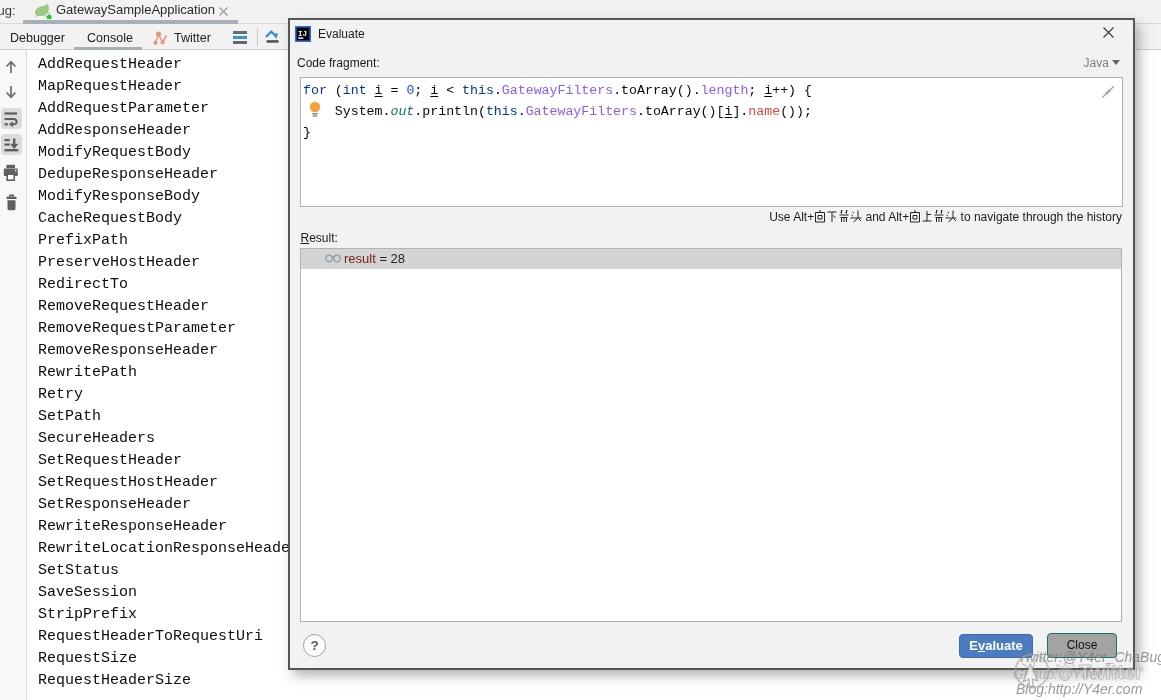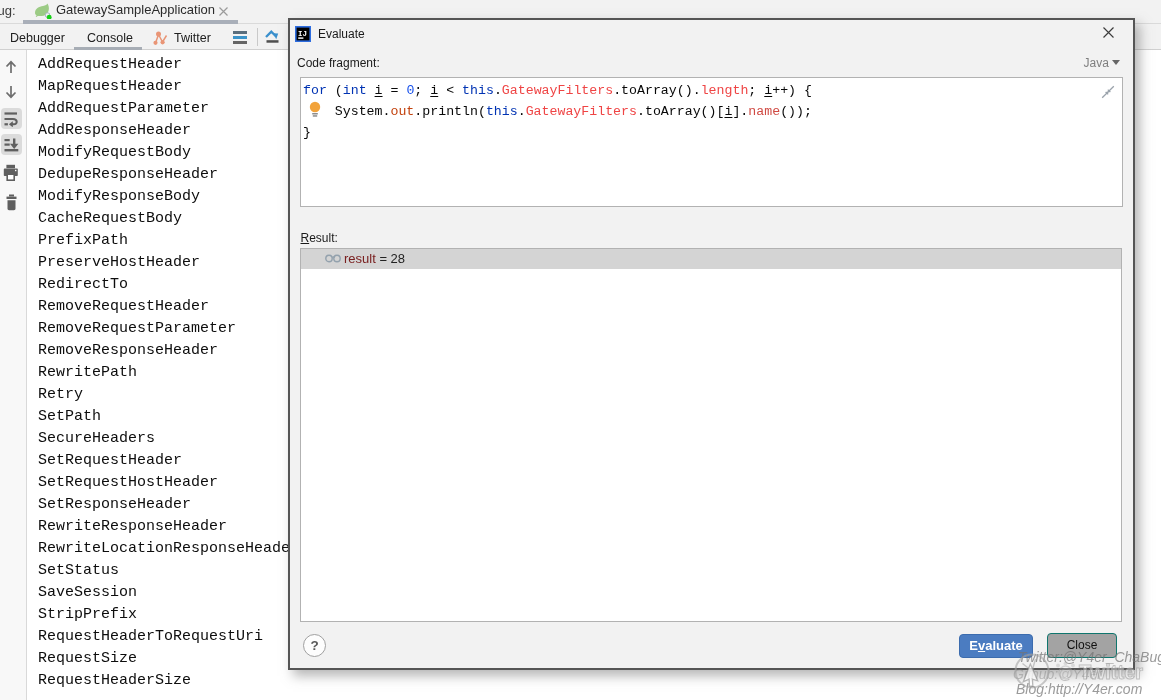--- a/index.html
+++ b/index.html
@@ -1,20 +1,20 @@
 <!DOCTYPE html>
 <html><head><meta charset="utf-8"><style>
 html,body{margin:0;padding:0}
 #stage{position:relative;width:1161px;height:700px;background:#fff;overflow:hidden;
   font-family:"Liberation Sans",sans-serif;}
 .abs{position:absolute}
 .k{color:#0033B3}
 .num{color:#1750EB}
-.f{color:#ef4444}
-.sf{color:#c2410c;}
+.f{color:#8b5cf6}
+.sf{color:#0f766e;font-style:italic}
 .err{color:#D04A43}
 .u{text-decoration:underline;text-underline-offset:2px}
 </style></head>
 <body>
 <div id="stage">
 
 <div class="abs" style="left:0;top:0;width:1161px;height:24px;background:#f2f2f2"></div>
 <div class="abs" style="left:0;top:23px;width:1161px;height:1px;background:#dadada"></div>
 <div class="abs" style="left:0;top:24px;width:1161px;height:26px;background:#f2f2f2;border-bottom:1px solid #d0d0d0;box-sizing:border-box"></div>
 <div class="abs" style="left:-2.5px;top:3px;font-size:13px;color:#3c3c3c">ug:</div>
@@ -152,20 +152,35 @@
   <rect x="4.2" y="12" width="5.6" height="1.5" fill="#8c8c8c"></rect>
   <rect x="4.8" y="14.2" width="4.4" height="1.5" fill="#8c8c8c"></rect>
 </svg>
 
 <svg class="abs" style="left:1101px;top:84.5px" width="14" height="14" viewBox="0 0 14 14">
   <path d="M12.8 1.2 L8 6 M1.2 12.8 L6 8" stroke="#9aa2ab" stroke-width="1.3" fill="none"></path>
   <polygon points="6.5,7.5 6.9,3.9 10.1,7.1" fill="#9aa2ab"></polygon>
   <polygon points="7.5,6.5 3.9,6.9 7.1,10.1" fill="#9aa2ab"></polygon>
 </svg>
 
+<div class="abs" style="left:0;top:210px;width:1122px;text-align:right;font-size:12px;color:#1c1c1c">Use Alt+<svg width="48" height="13" viewBox="0 0 48 13" style="vertical-align:-2px">
+        <g stroke="#222" stroke-width="1" fill="none">
+<path d="M6 0 L6 2.5 M1.5 2.5 H10.5 V12 H1.5 Z M4 5.5 H8 V9 H4 Z"></path>
+<path d="M13.5 2 H22.5 M18 2 V12 M19 5.5 L21.5 7.5"></path>
+<path d="M26.5 2.5 L28.5 0.8 M27.5 0 V3.5 M31.5 2.5 L33.5 0.8 M32.5 0 V3.5 M25.5 5 H34.5 M26.5 7.5 H33.5 M27.5 7.5 V12 M30 7.5 V12 M32.5 7.5 V12"></path>
+<path d="M38.5 2 L40 3.2 M37.5 5 L39 6.2 M44 0.5 V8 M36.5 8 H47.5 M43.5 8.5 L39.5 12 M44.5 8.5 L47 11"></path>
+</g>
+      </svg> and Alt+<svg width="48" height="13" viewBox="0 0 48 13" style="vertical-align:-2px">
+        <g stroke="#222" stroke-width="1" fill="none">
+<path d="M6 0 L6 2.5 M1.5 2.5 H10.5 V12 H1.5 Z M4 5.5 H8 V9 H4 Z"></path>
+<path d="M18 1 V11 M18 4.5 H22 M13.5 11 H22.5"></path>
+<path d="M26.5 2.5 L28.5 0.8 M27.5 0 V3.5 M31.5 2.5 L33.5 0.8 M32.5 0 V3.5 M25.5 5 H34.5 M26.5 7.5 H33.5 M27.5 7.5 V12 M30 7.5 V12 M32.5 7.5 V12"></path>
+<path d="M38.5 2 L40 3.2 M37.5 5 L39 6.2 M44 0.5 V8 M36.5 8 H47.5 M43.5 8.5 L39.5 12 M44.5 8.5 L47 11"></path>
+</g>
+      </svg> to navigate through the history</div>
 
 <div class="abs" style="left:300.5px;top:231px;font-size:12px;color:#1a1a1a"><span style="text-decoration:underline">R</span>esult:</div>
 
 <div class="abs" style="left:300px;top:248px;width:822px;height:374px;background:#fff;border:1px solid #b2b2b2;box-sizing:border-box"></div>
 <div class="abs" style="left:301px;top:249px;width:820px;height:20px;background:#d4d4d4"></div>
 <svg class="abs" style="left:325px;top:253px" width="17" height="11" viewBox="0 0 17 11">
   <circle cx="4" cy="5.5" r="3.2" stroke="#93a1ad" stroke-width="1.4" fill="none"></circle>
   <circle cx="12" cy="5.5" r="3.2" stroke="#93a1ad" stroke-width="1.4" fill="none"></circle>
   <path d="M7.2 4.5 C8 3.8 9 3.8 9.8 4.5" stroke="#93a1ad" stroke-width="1.2" fill="none"></path>
 </svg>

